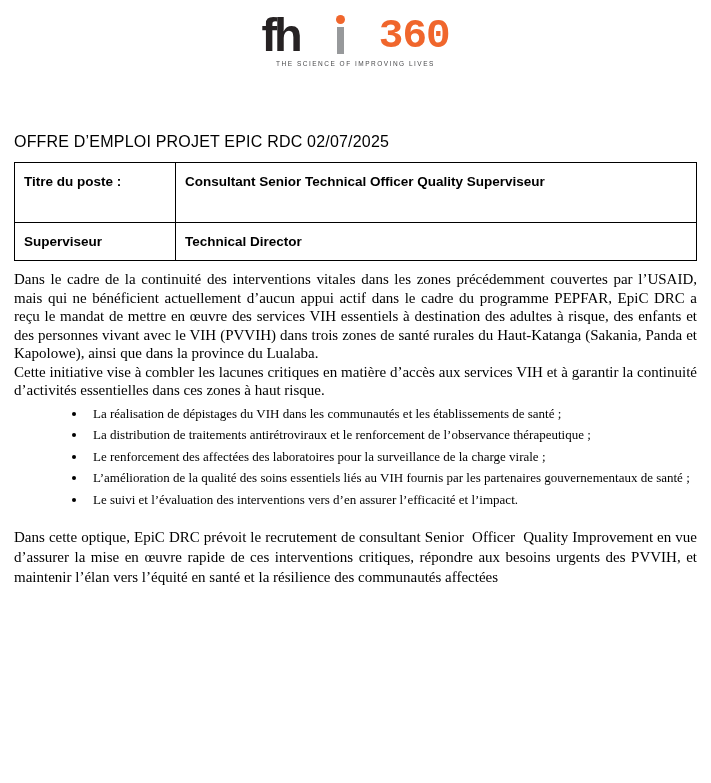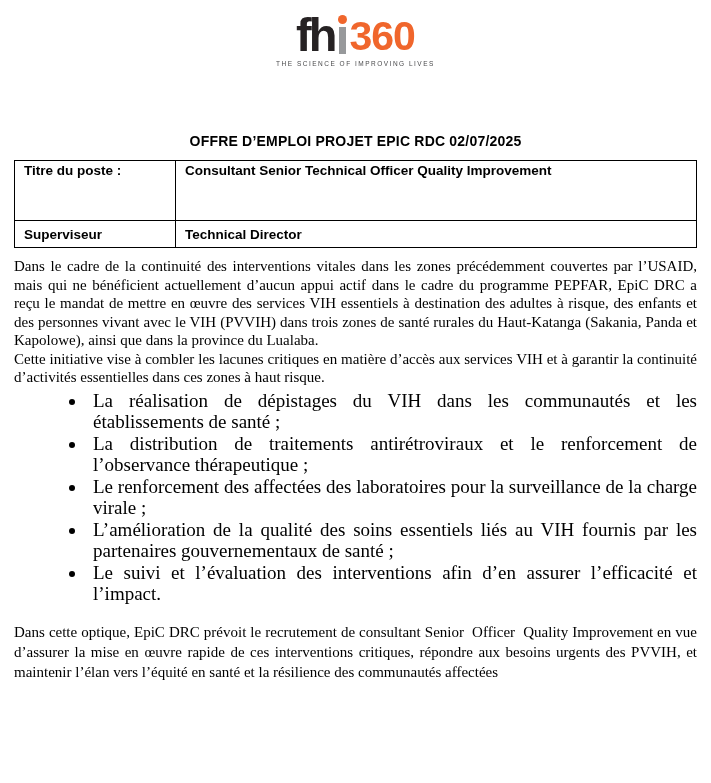--- a/index.html
+++ b/index.html
@@ -8,62 +8,62 @@
     width: 711px; height: 783px;
     background: #ffffff;
     color: #000;
     font-family: "Liberation Serif", serif;
     overflow: hidden;
   }
   .page { padding: 12px 14px 0 14px; }
 
   
   .logo { width: fit-content; margin: 0 auto; text-align: center; }
-  .logo-row { display: flex; align-items: flex-end; justify-content: center; height: 42px; }
+  .logo-row { display: flex; align-items: flex-end; justify-content: center; height: 42px; gap: 32px; }
   .logo-fh {
     font-family: "Liberation Sans", sans-serif;
     font-weight: bold; font-size: 47px; line-height: 0.78;
     letter-spacing: -3px; color: #262223;
   }
   .logo-i {
     display: inline-block; position: relative;
     width: 7px; height: 27px; background: #97999b;
     margin: 0 3px 0 5px;
   }
   .logo-i-dot {
     position: absolute; top: -12px; left: -1px;
     width: 9px; height: 9px; border-radius: 50%;
     background: #f0662c;
   }
   .logo-360 {
-    font-family: Liberation Sans, sans-serif;
+    font-family: Liberation Mono, monospace;
     font-weight: bold; font-size: 41px; line-height: 0.82;
     letter-spacing: -1px; color: #f0662c;
   }
   .logo-tagline {
     font-family: "Liberation Sans", sans-serif;
     font-size: 6.5px; letter-spacing: 1.5px;
     color: #4a4a4c; margin-top: 6px; white-space: nowrap;
   }
 
   
   .doc-title {
     font-family: "Liberation Sans", sans-serif;
-    font-weight: bold; font-size: 14px;
-    text-align: center; letter-spacing: 0.2px;
+    font-weight: normal; font-size: 16px;
+    text-align: left; letter-spacing: 0.2px;
     margin: 66px 0 11px 0;
   }
 
   
   .info-table { width: 683px; border-collapse: collapse; table-layout: fixed; }
   .info-table td {
     border: 1.5px solid #000;
     font-family: "Liberation Sans", sans-serif;
     font-weight: bold; font-size: 13.5px; line-height: 17px;
-    padding: 1px 9px; vertical-align: middle;
+    padding: 10px 9px; vertical-align: middle;
   }
   .info-table col.c-label { width: 161px; }
   .info-table td.label { white-space: pre-line; }
   .info-table tr.r0 td { vertical-align: top; }
   .info-table tr.r0 { height: 60px; }
   .info-table tr.r1 { height: 38px; }
   .info-table tr.r2 { height: 50px; }
   .info-table tr.r3 { height: 27px; }
 
   
@@ -75,21 +75,21 @@
   }
   .body-par {
     font-size: 15px; line-height: 18.5px;
     text-align: justify; margin: 0;
   }
   .body-par.first { margin-top: 9px; }
   .bullets {
     margin: 3px 0 0 0; padding-left: 73px;
   }
   .bullets li {
-    font-size: 19px; line-height: 21.5px;
+    font-size: 13px; line-height: 21.5px;
     text-align: justify;
     padding-left: 6px;
   }
   .body-par.closing {
     margin-top: 17px; line-height: 20px;
     white-space: pre-wrap;
   }
 </style>
 </head>
 <body>
@@ -110,36 +110,36 @@
   <h1 class="doc-title">OFFRE D’EMPLOI PROJET EPIC RDC 02/07/2025</h1>
 
   <table class="info-table">
     <colgroup>
         <col class="c-label">
         <col class="c-value">
       </colgroup>
     <tbody>
       <tr class="r0">
         <td class="label">Titre du poste :</td>
-        <td class="value">Consultant Senior Technical Officer Quality Improvement</td>
+        <td class="value">Consultant Senior Technical Officer Quality Superviseur</td>
       </tr>
       <tr class="r3">
         <td class="label">Superviseur</td>
         <td class="value">Technical Director</td>
       </tr>
     </tbody>
   </table>
 
 
   <p class="body-par first">Dans le cadre de la continuité des interventions vitales dans les zones précédemment couvertes par l’USAID, mais qui ne bénéficient actuellement d’aucun appui actif dans le cadre du programme PEPFAR, EpiC DRC a reçu le mandat de mettre en œuvre des services VIH essentiels à destination des adultes à risque, des enfants et des personnes vivant avec le VIH (PVVIH) dans trois zones de santé rurales du Haut-Katanga (Sakania, Panda et Kapolowe), ainsi que dans la province du Lualaba.</p>
   <p class="body-par">Cette initiative vise à combler les lacunes critiques en matière d’accès aux services VIH et à garantir la continuité d’activités essentielles dans ces zones à haut risque.</p>
 
   <ul class="bullets">
     <li>La réalisation de dépistages du VIH dans les communautés et les établissements de santé ;</li>
     <li>La distribution de traitements antirétroviraux et le renforcement de l’observance thérapeutique ;</li>
     <li>Le renforcement des affectées des laboratoires pour la surveillance de la charge virale ;</li>
     <li>L’amélioration de la qualité des soins essentiels liés au VIH fournis par les partenaires gouvernementaux de santé ;</li>
-    <li>Le suivi et l’évaluation des interventions afin d’en assurer l’efficacité et l’impact.</li>
+    <li>Le suivi et l’évaluation des interventions vers d’en assurer l’efficacité et l’impact.</li>
   </ul>
 
   <p class="body-par closing">Dans cette optique, EpiC DRC prévoit le recrutement de consultant Senior  Officer  Quality Improvement en vue d’assurer la mise en œuvre rapide de ces interventions critiques, répondre aux besoins urgents des PVVIH, et maintenir l’élan vers l’équité en santé et la résilience des communautés affectées</p>
 
 </div>
 
 </body></html>

